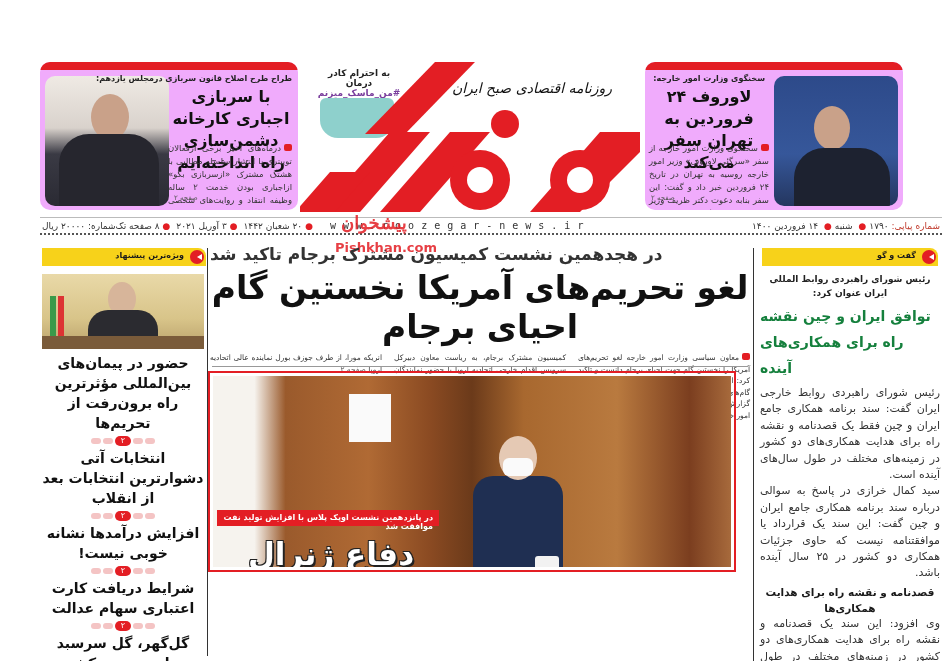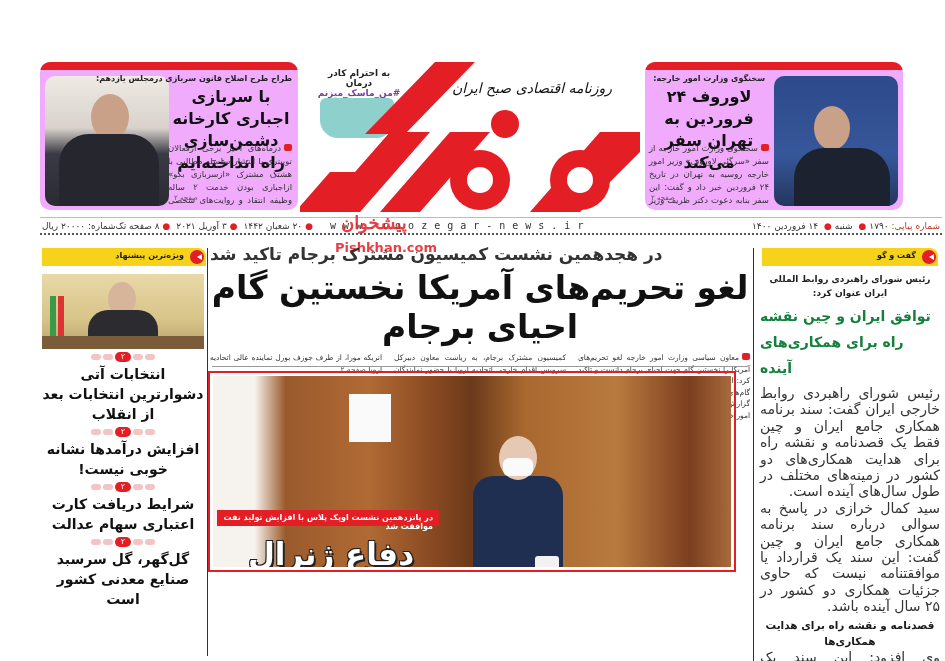--- a/index.html
+++ b/index.html
@@ -34,21 +34,21 @@
 
   
   .yellowtab { position: absolute; height: 18px; background: #f7d21a; border-radius: 0 8px 0 0; font-size: 8px; font-weight: bold; padding: 3px 22px 0 0; }
   .yellowtab .ic { position: absolute; right: 2px; top: 2px; width: 14px; height: 14px; border-radius: 50%; background: #e31e24; }
   .yellowtab .ic::after { content: ""; position: absolute; left: 4px; top: 4px; border: 3px solid transparent; border-right: 5px solid #fff; }
   .colline { position: absolute; width: 1px; background: #333; }
 
   .rightcol { position: absolute; left: 760px; top: 256px; width: 180px; }
   .rightcol .kicker { font-size: 9px; font-weight: bold; text-align: center; line-height: 14px; color: #222; }
   .rightcol .title { font-size: 14px; font-weight: bold; text-align: left; line-height: 26px; margin-top: 3px; color: #15803d; }
-  .rightcol .p { font-size: 14px; line-height: 16.4px; text-align: justify; color: #333; margin-top: 4px; }
+  .rightcol .p { font-size: 11px; line-height: 16.4px; text-align: justify; color: #333; margin-top: 4px; }
   .rightcol .sub { font-size: 10.5px; font-weight: bold; text-align: center; line-height: 16px; margin-top: 2px; }
 
   .leftcol { position: absolute; left: 42px; top: 256px; width: 162px; }
   .leftcol .photo { width: 162px; height: 75px; margin-top: 18px; background: linear-gradient(180deg,#e9d9a8 0%,#d8c489 60%,#b8a06a 100%); position: relative; overflow: hidden; }
   .leftcol .item { font-size: 14px; font-weight: bold; text-align: center; line-height: 20px; color: #111; }
   .pagedots { text-align: center; height: 13px; margin: 1px 0; line-height: 12px; }
   .pagedots span.d { display: inline-block; width: 10px; height: 6px; border-radius: 3px; background: #f4c4c4; margin: 0 1px; vertical-align: middle; }
   .pagedots span.n { display: inline-block; min-width: 16px; height: 10px; border-radius: 5px; background: #e31e24; color: #fff; font-size: 8px; line-height: 10px; vertical-align: middle; margin: 0 1px; }
 
   
@@ -153,20 +153,21 @@
 </div>
 <div class="colline" style="left:207px; top:248px; height:408px;"></div>
 <div class="leftcol">
   <div class="photo">
     <div style="position:absolute;left:66px;top:8px;width:28px;height:34px;border-radius:50%;background:#d7b59a;"></div>
     <div style="position:absolute;left:46px;top:36px;width:70px;height:40px;border-radius:20px 20px 0 0;background:#2b2b30;"></div>
     <div style="position:absolute;left:8px;top:22px;width:6px;height:40px;background:#3a9a4a;"></div>
     <div style="position:absolute;left:16px;top:22px;width:6px;height:40px;background:#d33;"></div>
     <div style="position:absolute;left:0;top:62px;width:162px;height:13px;background:#7a5b3a;"></div>
   </div>
+  <div class="item" style="margin-top:4px;">حضور در پیمان‌های بین‌المللی مؤثرترین راه برون‌رفت از تحریم‌ها</div>
   <div class="pagedots"><span class="d"></span><span class="d"></span><span class="n">۲</span><span class="d"></span><span class="d"></span></div>
   <div class="item">انتخابات آتی دشوارترین انتخابات بعد از انقلاب</div>
   <div class="pagedots"><span class="d"></span><span class="d"></span><span class="n">۲</span><span class="d"></span><span class="d"></span></div>
   <div class="item">افزایش درآمدها نشانه خوبی نیست!</div>
   <div class="pagedots"><span class="d"></span><span class="d"></span><span class="n">۲</span><span class="d"></span><span class="d"></span></div>
   <div class="item">شرایط دریافت کارت اعتباری سهام عدالت</div>
   <div class="pagedots"><span class="d"></span><span class="d"></span><span class="n">۲</span><span class="d"></span><span class="d"></span></div>
   <div class="item">گل‌گهر، گل سرسبد صنایع معدنی کشور است</div>
 
 </div>

